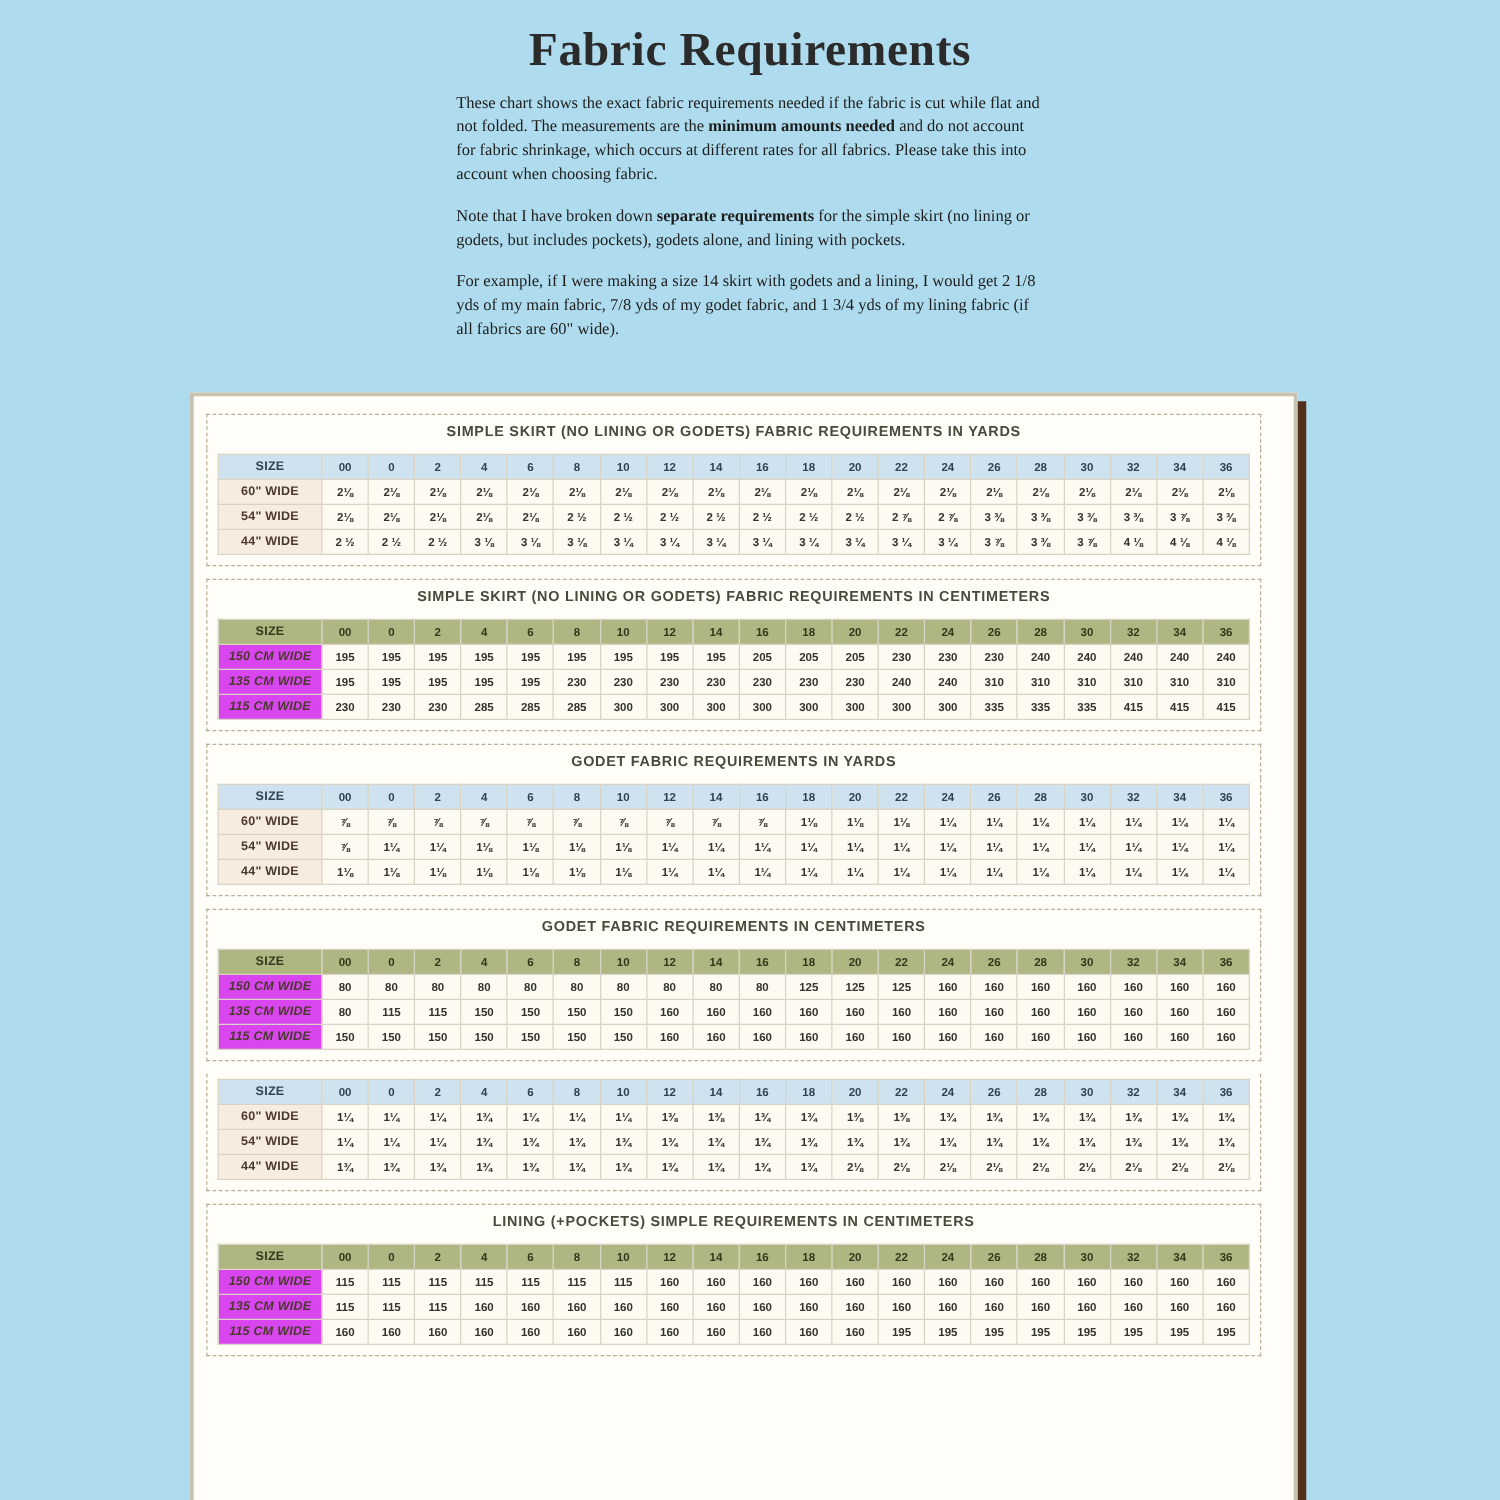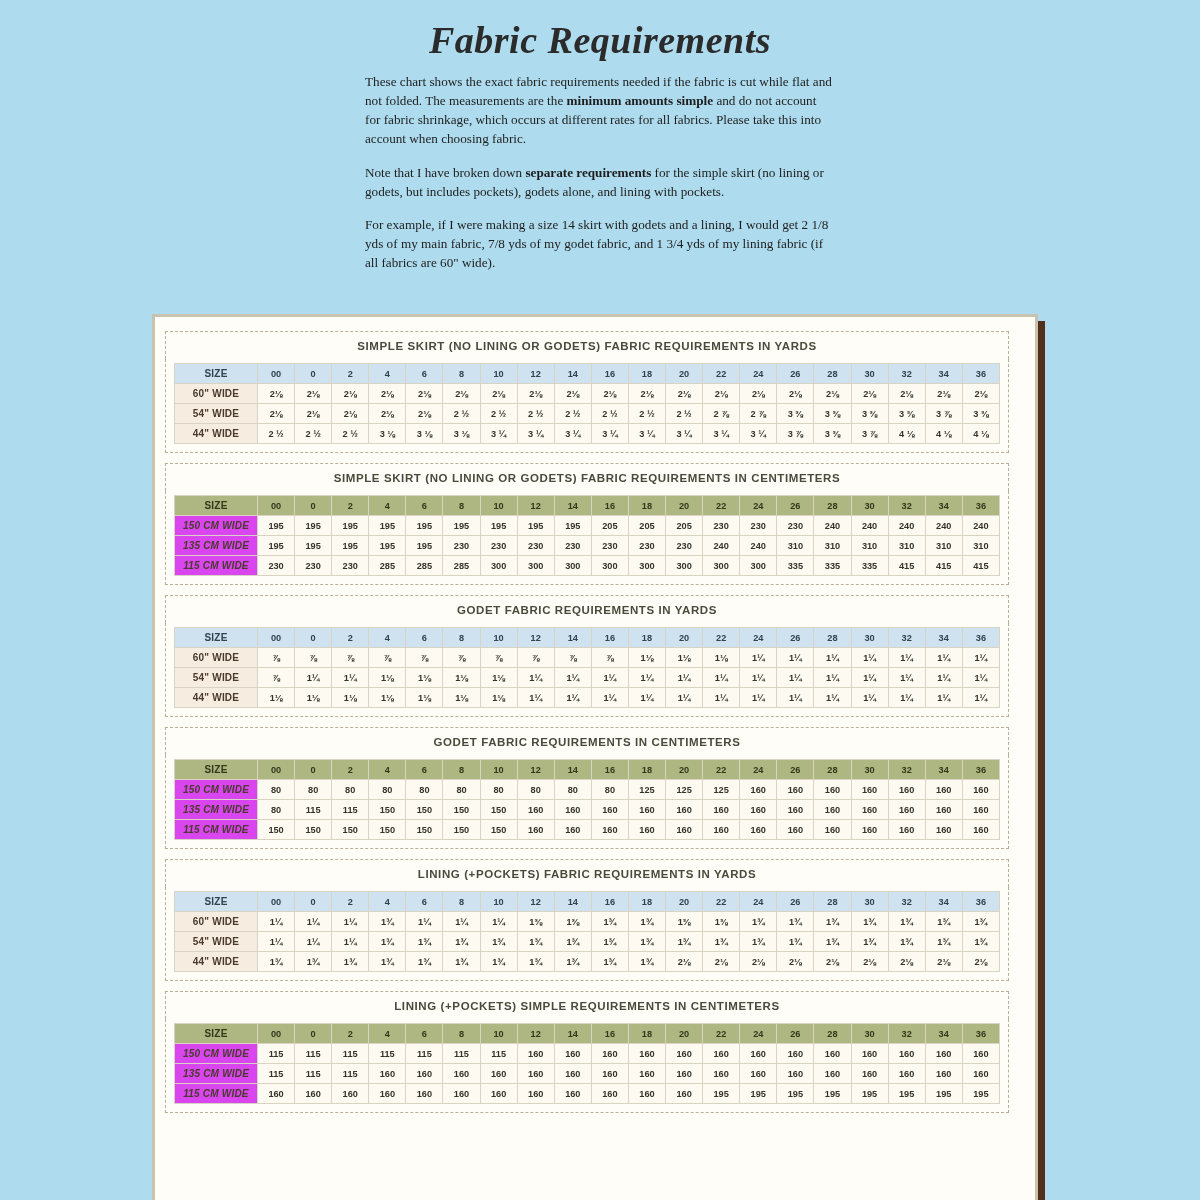--- a/index.html
+++ b/index.html
@@ -14,21 +14,20 @@
     overflow: hidden;
   }
   .page {
     position: relative;
     width: 1200px;
     height: 1200px;
   }
   .title {
     text-align: center;
     font-family: "Liberation Serif", serif;
-    font-style: italic;
     font-size: 38px;
     color: #2b2b2b;
     margin: 18px 0 10px 0;
     letter-spacing: 0.5px;
   }
   .intro {
     width: 470px;
     margin: 0 auto;
     font-family: "Liberation Serif", serif;
     font-size: 13.2px;
@@ -110,21 +109,21 @@
   .tbl-wrap-pad { padding-top: 4px; }
 </style>
 </head>
 <body>
 
 <div class="page">
 
   <h1 class="title">Fabric Requirements</h1>
 
   <div class="intro">
-    <p><span>These chart shows the exact fabric requirements needed if the fabric is cut while flat and not folded. The measurements are the </span><b>minimum amounts simple</b><span> and do not account for fabric shrinkage, which occurs at different rates for all fabrics. Please take this into account when choosing fabric.</span></p>
+    <p><span>These chart shows the exact fabric requirements needed if the fabric is cut while flat and not folded. The measurements are the </span><b>minimum amounts needed</b><span> and do not account for fabric shrinkage, which occurs at different rates for all fabrics. Please take this into account when choosing fabric.</span></p>
     <p><span>Note that I have broken down </span><b>separate requirements</b><span> for the simple skirt (no lining or godets, but includes pockets), godets alone, and lining with pockets.</span></p>
     <p>For example, if I were making a size 14 skirt with godets and a lining, I would get 2 1/8 yds of my main fabric, 7/8 yds of my godet fabric, and 1 3/4 yds of my lining fabric (if all fabrics are 60" wide).</p>
   </div>
 
   <div class="board">
     <div class="board-inner">
         <div class="tbl-block">
           <div class="tbl-head">SIMPLE SKIRT (NO LINING OR GODETS) FABRIC REQUIREMENTS IN YARDS</div>
           <div class="tbl-wrap tbl-wrap-pad">
             <table class="fab yards">
@@ -530,21 +529,20 @@
                   <td>160</td>
                   <td>160</td>
                   <td>160</td>
                   <td>160</td>
                 </tr>
               </tbody>
             </table>
           </div>
         </div>
         <div class="tbl-block">
-          <div class="tbl-head">LINING (+POCKETS) FABRIC REQUIREMENTS IN YARDS</div>
           <div class="tbl-wrap tbl-wrap-pad">
             <table class="fab yards">
               <thead>
                 <tr>
                   <th class="lbl">SIZE</th>
                   <th>00</th>
                   <th>0</th>
                   <th>2</th>
                   <th>4</th>
                   <th>6</th>

